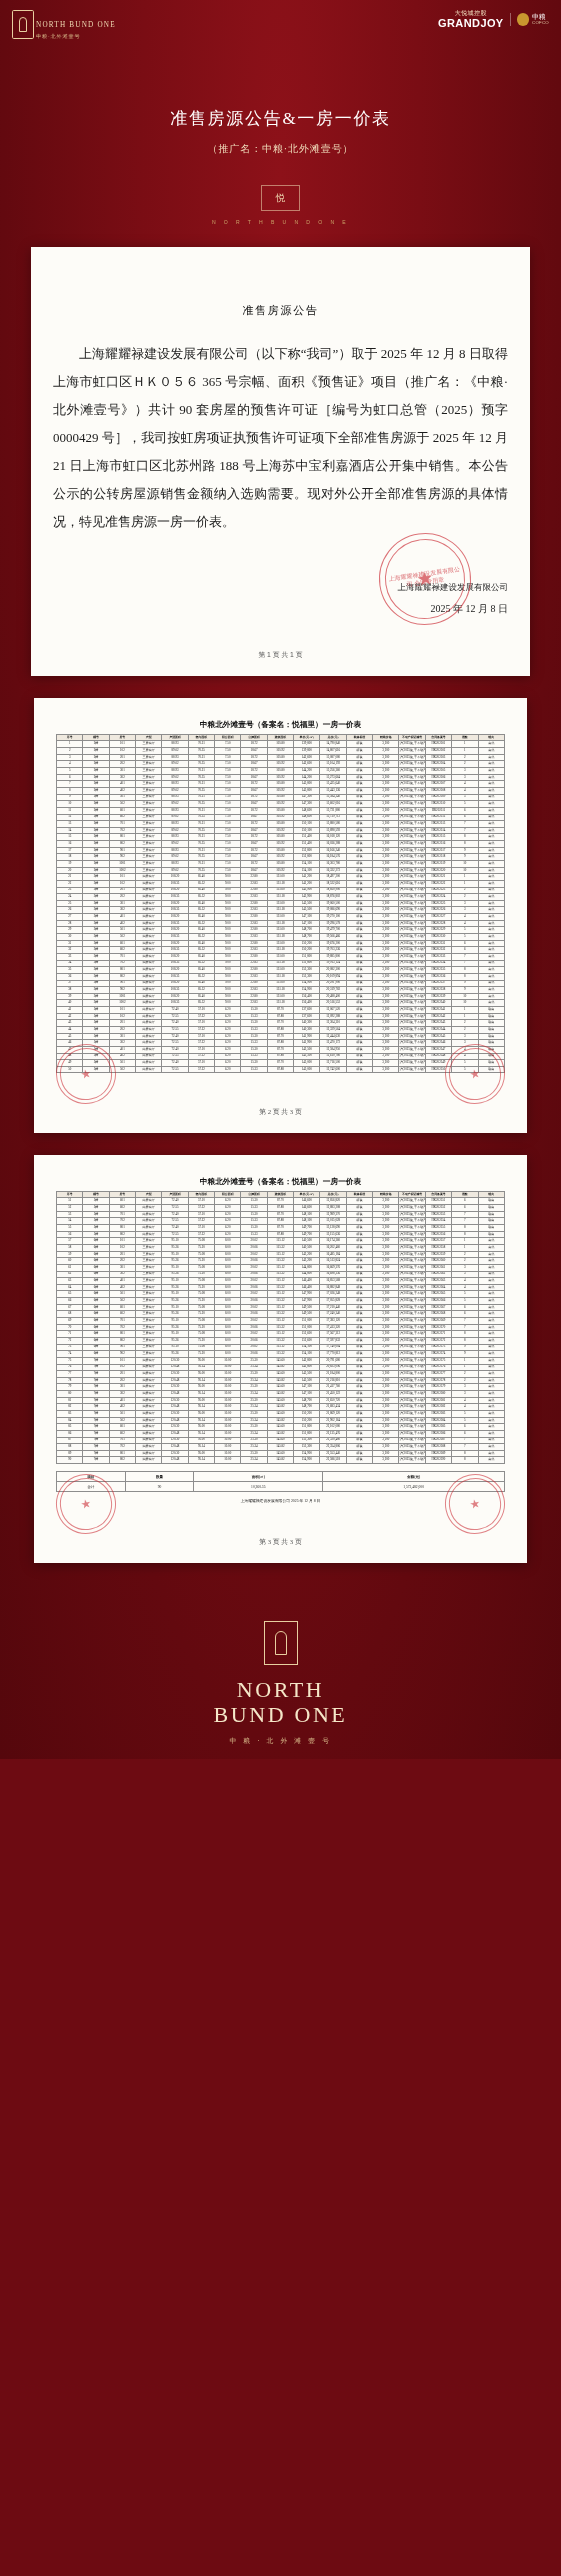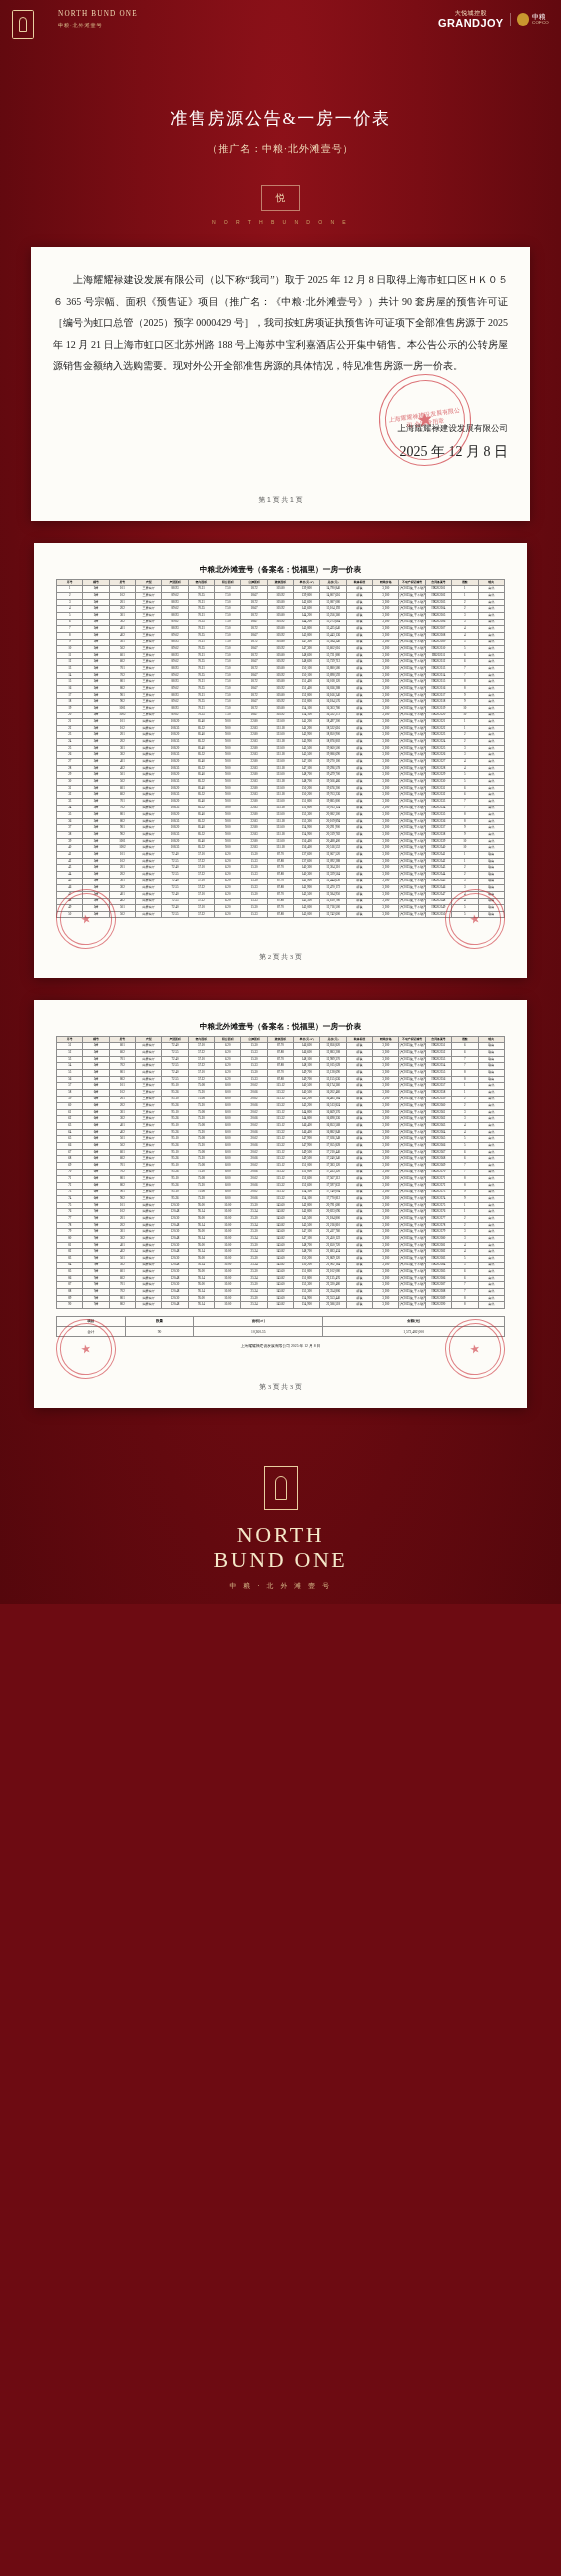--- a/index.html
+++ b/index.html
@@ -16,21 +16,21 @@
     background:
       radial-gradient(ellipse at 50% 10%, #8d1119 0%, #7a0d14 35%, #63090f 70%, #55070c 100%);
     overflow: hidden;
   }
   
   .topbar {
     display:flex; align-items:flex-start; justify-content:space-between;
     padding: 10.2px 12px 3.4px 12px;
     height: 53px;
   }
-  .logo-left { display:flex; align-items:flex-start; gap:24px; }
+  .logo-left { display:flex; align-items:flex-end; gap:2px; }
   .logo-mark {
     width:22px; height:29px; border:0.9px solid #e8cfa0; border-radius:1.7px;
     display:flex; align-items:center; justify-content:center;
   }
   .logo-mark .inner {
     width:7.7px; height:15.3px; border:0.9px solid #e8cfa0; border-radius:4.3px 4.3px 0 0;
   }
   .logo-left-text { line-height:1.25; }
   .logo-left-text .en {
     font-size:7.2px; letter-spacing:1.2px; color:#f0dcb4; white-space:nowrap;
@@ -86,28 +86,28 @@
   .sheet {
     background:#fdfcf8; color:#222; margin: 22px 31px; padding: 22px 22px 15.3px 22px;
     position:relative; box-shadow:0 1.7px 12px rgba(0,0,0,.35);
   }
   .sheet.narrow { margin: 22px 34px; font-family: Liberation Serif, serif; }
   .doc-title {
     text-align:center; font-size:11px; letter-spacing:1.7px; margin: 34px 0 22px 0;
     font-family:"Liberation Serif", serif; color:#111;
   }
   .doc-p {
-    font-size:10px; line-height:2.15; text-align:justify; color:#1c1c1c;
+    font-size:13px; line-height:2.15; text-align:justify; color:#1c1c1c;
     text-indent:2em; font-family:"Liberation Serif", serif;
   }
   .sign-block {
     margin-top:46px; text-align:right; position:relative;
   }
   .sign-block .co { font-size:8.5px; font-family:"Liberation Serif", serif; }
-  .sign-block .date { font-size:14px; margin-top:8.5px; font-family:"Liberation Serif", serif; }
+  .sign-block .date { font-size:10px; margin-top:8.5px; font-family:"Liberation Serif", serif; }
   .stamp {
     position:absolute; width:92px; height:92px; border:1.7px solid #c8202a;
     border-radius:50%; right:37px; top:-49px; opacity:.62;
     display:flex; align-items:center; justify-content:center; color:#c8202a;
     font-size:6px; text-align:center; line-height:1.3; transform:rotate(-8deg);
   }
   .stamp .star { position:absolute; font-size:18.7px; color:#c8202a; }
   .stamp .ring {
     position:absolute; inset:5.1px; border:0.9px solid #c8202a; border-radius:50%;
   }
@@ -196,20 +196,21 @@
   <div class="hero">
     <h2>准售房源公告&amp;一房一价表</h2>
     <div class="sub">（推广名：中粮·北外滩壹号）</div>
     <div class="ornament">
       <span>悦</span>
     </div>
     <div class="brandline">N O R T H   B U N D   O N E</div>
   </div>
 
   <div class="sheet">
+    <div class="doc-title">准售房源公告</div>
     <div class="doc-p">上海耀耀禄建设发展有限公司（以下称“我司”）取于 2025 年 12 月 8 日取得上海市虹口区ＨＫ０５６ 365 号宗幅、面积《预售证》项目（推广名：《中粮·北外滩壹号》）共计 90 套房屋的预售许可证［编号为虹口总管（2025）预字 0000429 号］，我司按虹房项证执预售许可证项下全部准售房源于 2025 年 12 月 21 日上海市虹口区北苏州路 188 号上海苏中宝利嘉酒店公开集中销售。本公告公示的公转房屋源销售金额纳入选购需要。现对外公开全部准售房源的具体情况，特见准售房源一房一价表。</div>
     <div class="sign-block">
       <div class="stamp">
         <div class="ring"></div>
         <div class="star">★</div>
         <div class="txt">上海耀耀禄建设发展有限公司 合同专用章</div>
       </div>
       <div class="co">上海耀耀禄建设发展有限公司</div>
       <div class="date">2025 年 12 月 8 日</div>
     </div>

